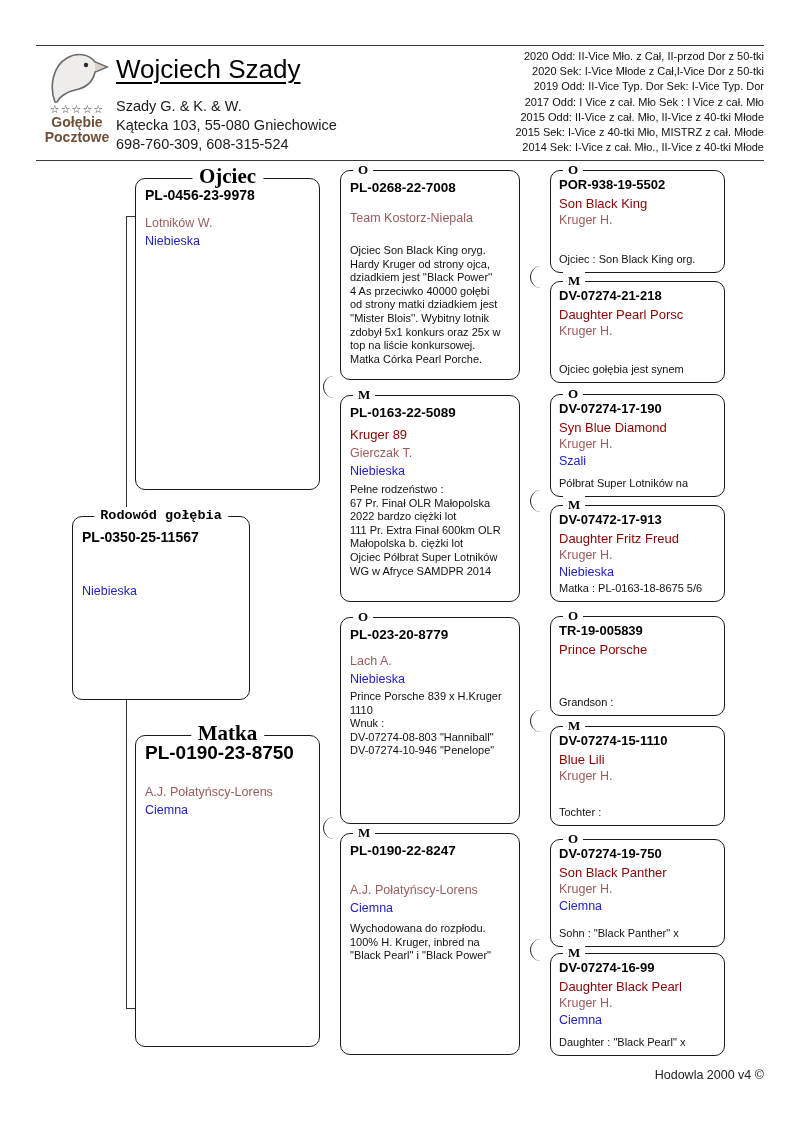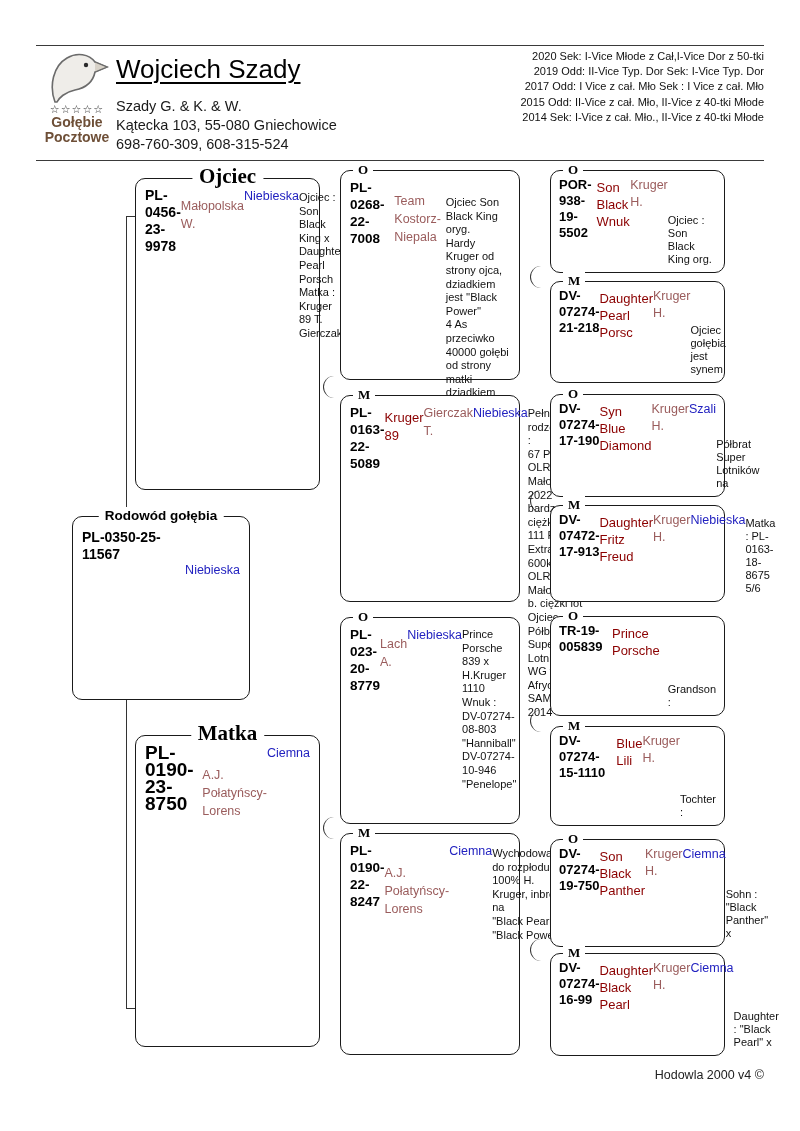--- a/index.html
+++ b/index.html
@@ -13,33 +13,33 @@
   .logo svg { display:block; margin:0 auto; }
   .stars { font-size:11px; letter-spacing:1px; color:#3a3a3a; line-height:11px; }
   .logo-t { font-family:Liberation Sans, sans-serif; font-weight:bold; font-size:14px; color:#6e4f37; line-height:15px; }
   .breeder-title { position:absolute; left:116px; top:54px; font-size:26px; font-weight:normal; color:#000;
                    text-decoration:underline; text-decoration-thickness:2px; text-underline-offset:4px; }
   .addr-block { position:absolute; left:116px; top:97px; font-size:14.5px; color:#1a1a1a; line-height:19px; }
   .achv-block { position:absolute; right:36px; top:49px; text-align:right; font-size:11px; color:#111; line-height:15.2px; }
 
   
   .box { position:absolute; background:#fff; border:1.6px solid #1a1a1a; border-radius:10px;
-         padding:8px 9px; z-index:2; display:flex; flex-direction:row; }
+         padding:8px 9px; z-index:2; display:flex; flex-direction:column; }
   .ring     { font-size:13.5px; font-weight:bold; color:#000; line-height:17px; }
   .strain   { font-size:13px;   color:#8b0000; line-height:18px; }
   .breeder-n{ font-size:12.5px; color:#9a5c5c; line-height:18px; }
   .feather  { font-size:12.5px; color:#2222c0; line-height:18px; }
   .desc     { font-size:11px; color:#111; line-height:13.6px; white-space:pre-line; }
   .note     { font-size:11px; color:#111; line-height:13px; margin-top:auto; }
   .sex { position:absolute; top:-10px; left:12px; background:#fff; padding:0 5px;
          font-family:"Liberation Serif", serif; font-weight:bold; font-size:13px; color:#000; line-height:18px; }
   .big-label { position:absolute; top:-15px; left:50%; transform:translateX(-50%); background:#fff; padding:0 7px;
                font-family:"Liberation Serif", serif; font-weight:bold; font-size:21px; color:#000; line-height:24px; white-space:nowrap; }
   .subj-label { position:absolute; top:-10px; left:50%; transform:translateX(-50%); background:#fff; padding:0 6px;
-                font-family:Liberation Sans, sans-serif; font-weight:bold; font-size:13.5px; color:#000; line-height:17px; white-space:nowrap; }
+                font-family:Liberation Mono, monospace; font-weight:bold; font-size:13.5px; color:#000; line-height:17px; white-space:nowrap; }
 
   
   .g4 { padding:6px 8px; }
   .g4 .ring { font-size:13px; line-height:16px; }
   .g4 .strain, .g4 .breeder-n, .g4 .feather { line-height:17px; }
 
   
   .vline { position:absolute; border-left:1.5px solid #333; z-index:1; }
   .hstub { position:absolute; border-top:1.5px solid #333; z-index:1; }
   .brace { position:absolute; width:14px; height:22px; border-left:1.6px solid #333;
@@ -70,24 +70,26 @@
 
   <div class="breeder-title">Wojciech Szady</div>
 
   <div class="addr-block">
     <div>Szady G. &amp; K. &amp; W.</div>
     <div>Kątecka 103, 55-080 Gniechowice</div>
     <div>698-760-309, 608-315-524</div>
   </div>
 
   <div class="achv-block">
+    <div>2020 Odd: II-Vice Mło. z Cał, II-przod Dor z 50-tki</div>
     <div>2020 Sek: I-Vice Młode z Cał,I-Vice Dor z 50-tki</div>
     <div>2019 Odd: II-Vice Typ. Dor Sek: I-Vice Typ. Dor</div>
     <div>2017 Odd: I Vice z cał. Mło Sek : I Vice z cał. Mło</div>
     <div>2015 Odd: II-Vice z cał. Mło, II-Vice z 40-tki Młode</div>
+    <div>2015 Sek: I-Vice z 40-tki Mło, MISTRZ z cał. Młode</div>
     <div>2014 Sek: I-Vice z cał. Mło., II-Vice z 40-tki Młode</div>
   </div>
 
   <div class="vline" style="left:126px;top:216px;height:793px"></div>
   <div class="hstub" style="left:126px;top:216px;width:10px"></div>
   <div class="hstub" style="left:126px;top:1008px;width:10px"></div>
   <div class="brace" style="left:323px;top:376px"></div>
   <div class="brace" style="left:323px;top:817px"></div>
   <div class="brace" style="left:530px;top:266px"></div>
   <div class="brace" style="left:530px;top:490px"></div>
@@ -96,25 +98,22 @@
 
   <div class="box" style="left:72px;top:516px;width:178px;height:184px">
     <span class="subj-label">Rodowód gołębia</span>
     <div class="ring" style="font-size:14px;margin-top:4px">PL-0350-25-11567</div>
     <div class="feather" style="margin-top:36px">Niebieska</div>
   </div>
 
   <div class="box" style="left:135px;top:178px;width:185px;height:312px">
     <span class="big-label">Ojciec</span>
     <div class="ring" style="font-size:14px">PL-0456-23-9978</div>
-    <div class="breeder-n" style="margin-top:10px">Małopolska W.</div>
-    <div class="feather">Niebieska</div>
-    <div class="desc" style="margin-top:4px">Ojciec : Son Black King x
-Daughter Pearl Porsch
-Matka : Kruger 89 T. Gierczak</div>
+    <div class="breeder-n" style="margin-top:10px">Lotników W.</div>
+    <div class="feather">Niebieska</div>
   </div>
 
   <div class="box" style="left:135px;top:735px;width:185px;height:312px">
     <span class="big-label">Matka</span>
     <div class="ring" style="font-size:19px">PL-0190-23-8750</div>
     <div class="breeder-n" style="margin-top:22px">A.J. Połatyńscy-Lorens</div>
     <div class="feather">Ciemna</div>
   </div>
 
   <div class="box" style="left:340px;top:170px;width:180px;height:210px">
@@ -165,21 +164,21 @@
     <div class="breeder-n" style="margin-top:22px">A.J. Połatyńscy-Lorens</div>
     <div class="feather">Ciemna</div>
     <div class="desc" style="margin-top:5px">Wychodowana do rozpłodu.
 100% H. Kruger, inbred na
 "Black Pearl" i "Black Power"</div>
   </div>
 
   <div class="box g4" style="left:550px;top:170px;width:175px;height:103px">
     <span class="sex">O</span>
     <div class="ring">POR-938-19-5502</div>
-    <div class="strain" style="margin-top:2px">Son Black Wnuk</div>
+    <div class="strain" style="margin-top:2px">Son Black King</div>
     <div class="breeder-n">Kruger H.</div>
     <div class="note">Ojciec : Son Black King org.</div>
   </div>
 
   <div class="box g4" style="left:550px;top:281px;width:175px;height:102px">
     <span class="sex">M</span>
     <div class="ring">DV-07274-21-218</div>
     <div class="strain" style="margin-top:2px">Daughter Pearl Porsc</div>
     <div class="breeder-n">Kruger H.</div>
     <div class="note">Ojciec gołębia jest synem</div>

